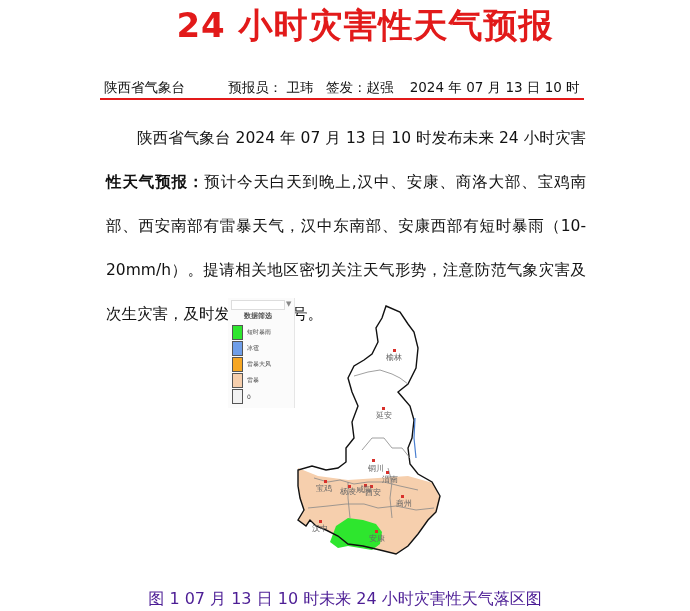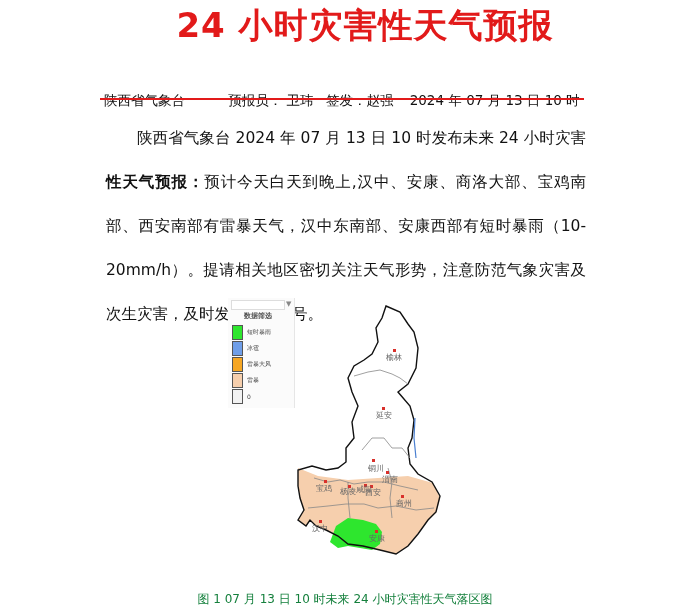--- a/index.html
+++ b/index.html
@@ -5,39 +5,39 @@
   html, body { margin:0; padding:0; background:#ffffff; }
   body { width:690px; height:611px; position:relative; overflow:hidden;
          font-family:"DejaVu Sans", "Liberation Sans", sans-serif; color:#111; }
   .title { position:absolute; left:0; top:4px; width:690px; text-align:center;
            color:#e21a1a; font-size:34px; font-weight:bold; letter-spacing:1px; line-height:42px;padding-left:20px; }
   .meta { position:absolute; left:104px; top:76px; width:480px; height:22px;
           font-size:13.5px; line-height:22px; white-space:nowrap; color:#111; }
   .meta span { display:inline-block; }
   .meta .org { width:96px; }
   .meta .forecaster { margin-left:24px; }
-  .meta .issuer { margin-left:8px;margin-top:13px; }
+  .meta .issuer { margin-left:8px; }
   .meta .dt { margin-left:12px; }
   .rule { position:absolute; left:100px; top:98px; width:484px; height:2px; background:#e21a1a; }
   .body-text { position:absolute; left:106px; top:116px; width:480px;
                font-size:15.5px; line-height:44px; color:#111; text-align:justify; }
   .body-text p { margin:0; text-indent:31px; }
   .body-text b { font-weight:bold; }
   .figure { position:absolute; left:228px; top:298px; width:240px; height:262px; }
   .legend { position:absolute; left:0; top:0; width:66px; height:110px;
             background:#fbfbfb; border-right:1px solid #e6e6e6; font-size:6px; color:#444; }
   .legend .hdr { position:absolute; left:3px; top:2px; width:52px; height:8px; border:1px solid #ddd; background:#fff; }
   .legend .arrow { position:absolute; left:58px; top:2px; font-size:7px; color:#888; }
   .legend .ttl { position:absolute; left:16px; top:13px; font-size:7px; color:#555;font-weight:bold; }
   .legend .items { position:absolute; left:4px; top:26px; }
   .legend .item { height:16px; display:flex; align-items:center; }
   .legend .sw { width:11px; height:15px; border:1px solid #555; box-sizing:border-box; margin-right:4px; }
   .map-svg { position:absolute; left:40px; top:0; }
   .caption { position:absolute; left:0; top:591px; width:690px; text-align:center;
-             font-size:12px; color:#15803d; line-height:16px; }
+             font-size:16px; color:#4c1d95; line-height:16px; }
   .city-lbl { font-size:8px; fill:#666; }
 </style>
 </head>
 <body>
 
 <div class="title">24 小时灾害性天气预报</div>
 
 <div class="meta">
   <span class="org">陕西省气象台</span>
   <span class="forecaster">预报员： 卫玮</span>

